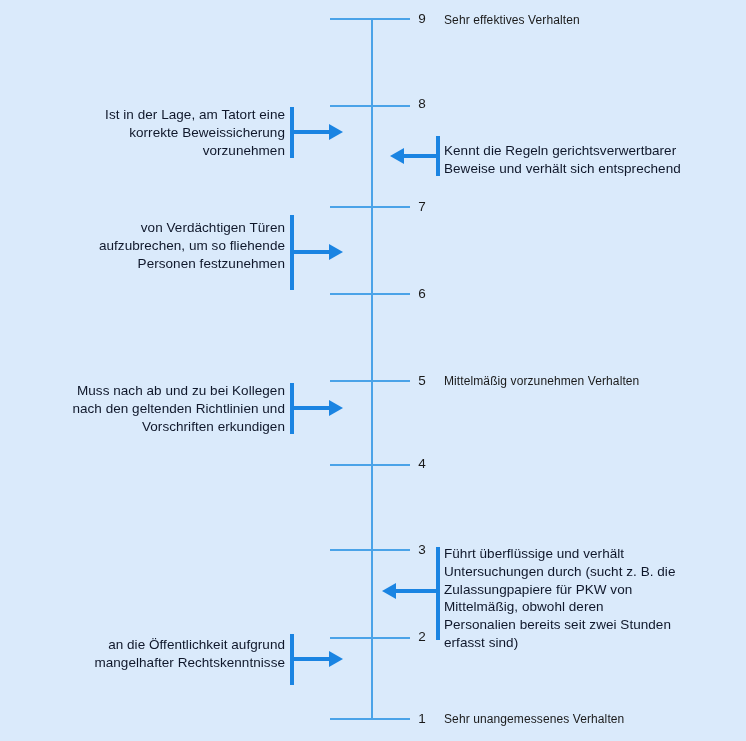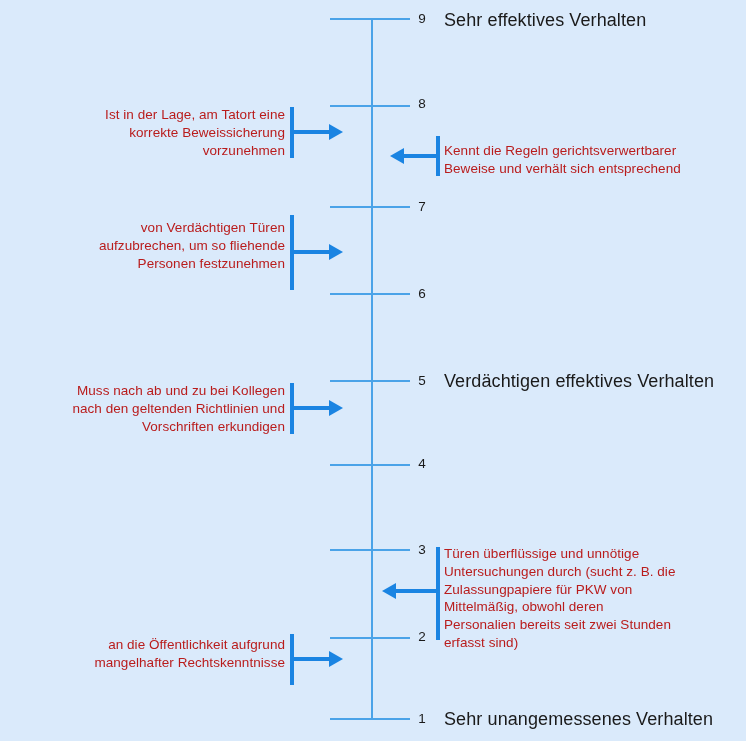--- a/index.html
+++ b/index.html
@@ -43,32 +43,32 @@
     text-align: center;
     font-size: 13.5px;
     color: #1a1a1a;
     line-height: 1;
     transform: translateY(-50%);
     letter-spacing: 0.2px;
   }
   .anchor-label {
     position: absolute;
     left: 444px;
-    font-size: 18px;
+    font-size: 12px;
     color: #1a1a1a;
     line-height: 1;
     transform: translateY(-50%);
     white-space: nowrap;
     letter-spacing: 0.1px;
   }
   
   .stmt {
     position: absolute;
     font-size: 13.5px;
-    color: #b91c1c;
+    color: #0f172a;
     line-height: 1.32;
     letter-spacing: 0.05px;
   }
   .stmt-left {
     text-align: right;
   }
   .stmt-right {
     text-align: left;
   }
   
@@ -119,21 +119,21 @@
   <div class="tick-number" style="top:104px">8</div>
   <div class="tick-number" style="top:207px">7</div>
   <div class="tick-number" style="top:294px">6</div>
   <div class="tick-number" style="top:381px">5</div>
   <div class="tick-number" style="top:464px">4</div>
   <div class="tick-number" style="top:550px">3</div>
   <div class="tick-number" style="top:637px">2</div>
   <div class="tick-number" style="top:719px">1</div>
 
   <div class="anchor-label" style="top:20px">Sehr effektives Verhalten</div>
-  <div class="anchor-label" style="top:381px">Verdächtigen effektives Verhalten</div>
+  <div class="anchor-label" style="top:381px">Mittelmäßig vorzunehmen Verhalten</div>
   <div class="anchor-label" style="top:719px">Sehr unangemessenes Verhalten</div>
 
   <div class="stmt stmt-left" style="left:50px; top:106px; width:235px;">
     <div>Ist in der Lage, am Tatort eine</div>
     <div>korrekte Beweissicherung</div>
     <div>vorzunehmen</div>
   </div>
   <div class="bracket-bar" style="left:290px; top:107px; height:51px;"></div>
   <div class="arrow-shaft" style="left:292px; top:130px; width:38px;"></div>
   <div class="arrow-head right" style="left:329px; top:124px;"></div>
@@ -161,21 +161,21 @@
     <div>Vorschriften erkundigen</div>
   </div>
   <div class="bracket-bar" style="left:290px; top:383px; height:51px;"></div>
   <div class="arrow-shaft" style="left:292px; top:406px; width:38px;"></div>
   <div class="arrow-head right" style="left:329px; top:400px;"></div>
 
   <div class="bracket-bar" style="left:436px; top:547px; height:93px;"></div>
   <div class="arrow-shaft" style="left:396px; top:589px; width:42px;"></div>
   <div class="arrow-head left" style="left:382px; top:583px;"></div>
   <div class="stmt stmt-right" style="left:444px; top:545px; width:290px;">
-    <div>Türen überflüssige und unnötige</div>
+    <div>Führt überflüssige und verhält</div>
     <div>Untersuchungen durch (sucht z. B. die</div>
     <div>Zulassungpapiere für PKW von</div>
     <div>Mittelmäßig, obwohl deren</div>
     <div>Personalien bereits seit zwei Stunden</div>
     <div>erfasst sind)</div>
   </div>
 
   <div class="stmt stmt-left" style="left:40px; top:636px; width:245px;">
     <div>an die Öffentlichkeit aufgrund</div>
     <div>mangelhafter Rechtskenntnisse</div>

